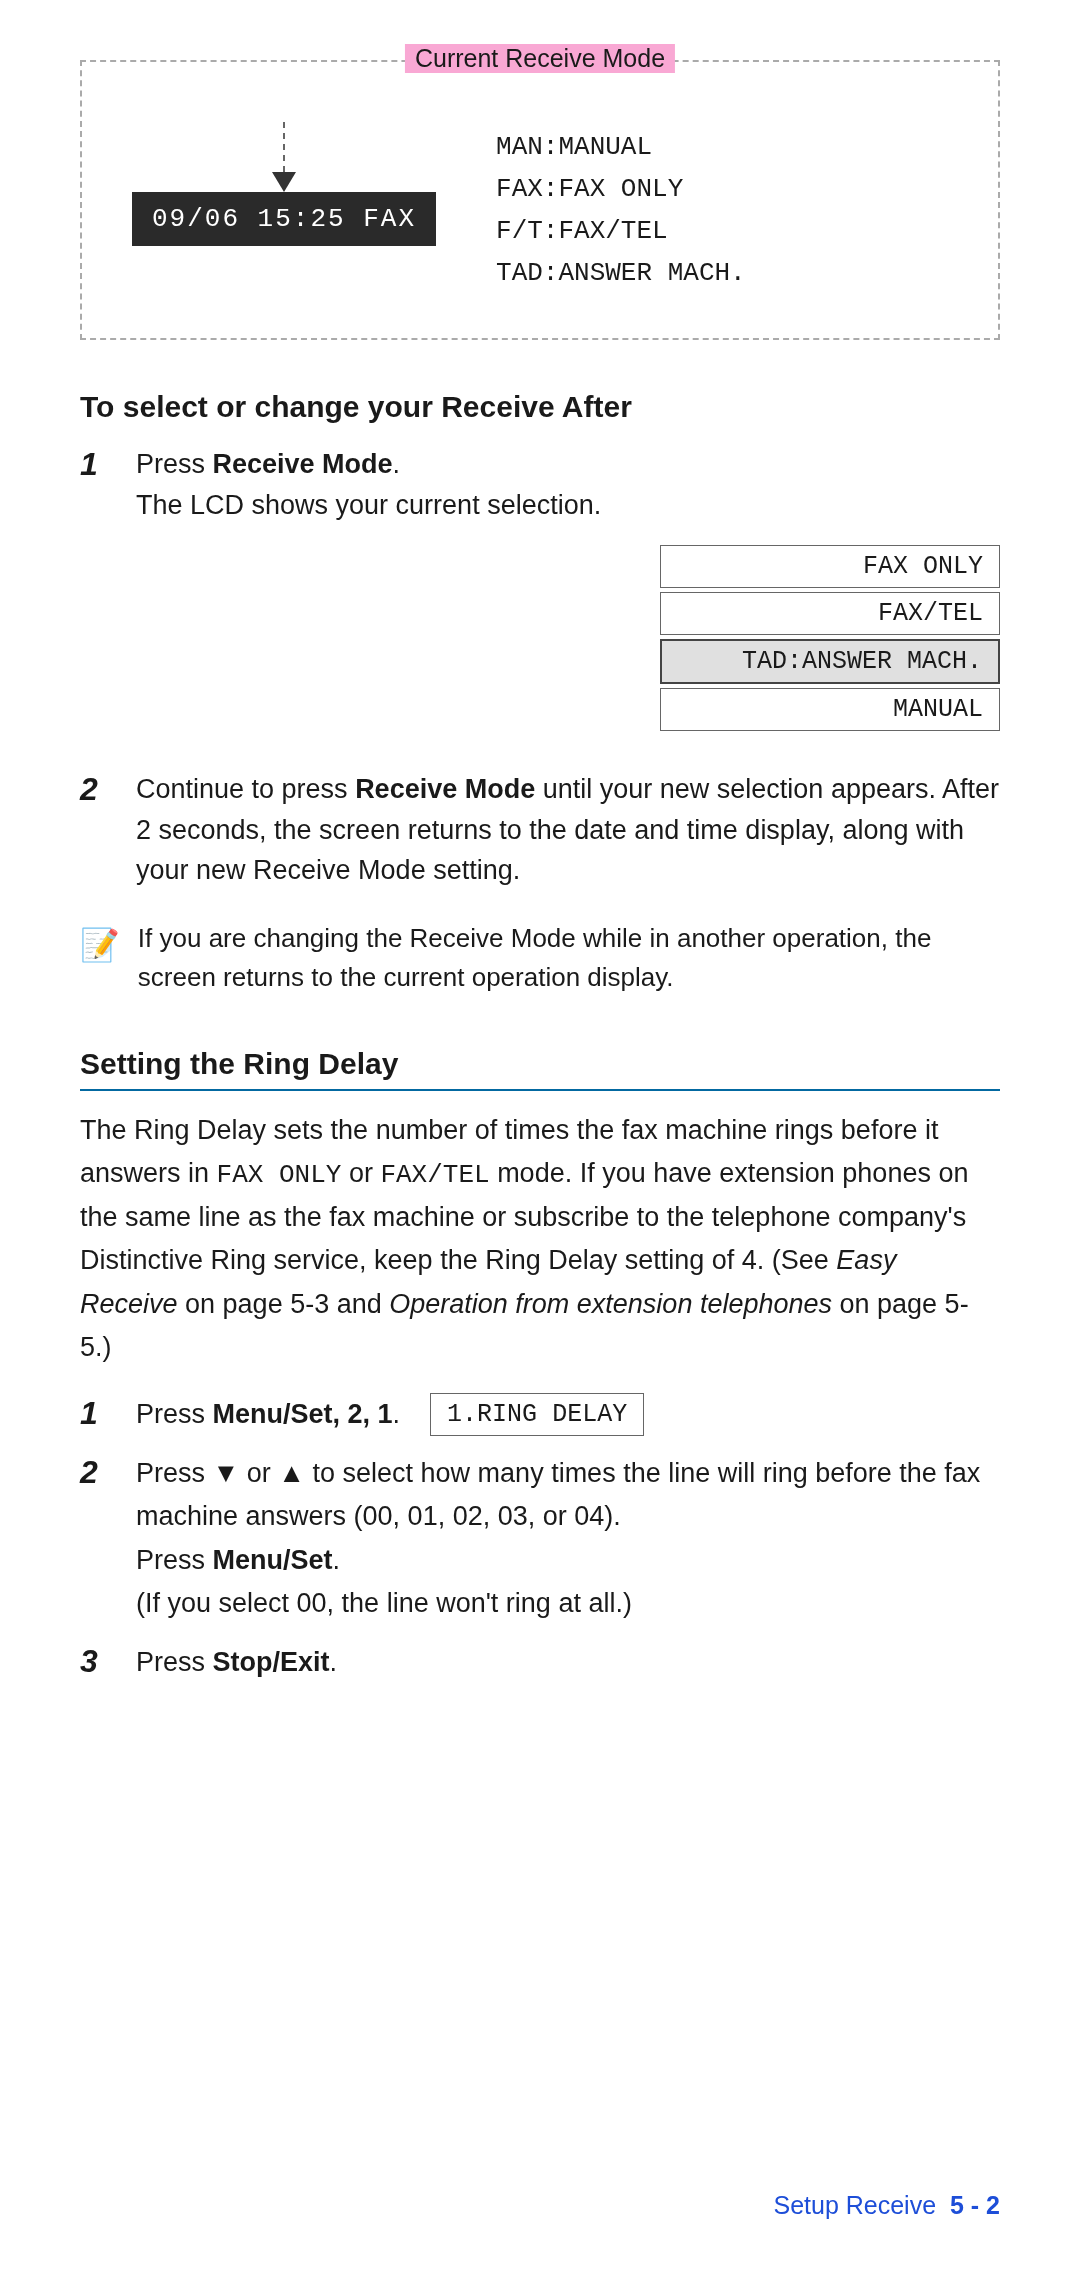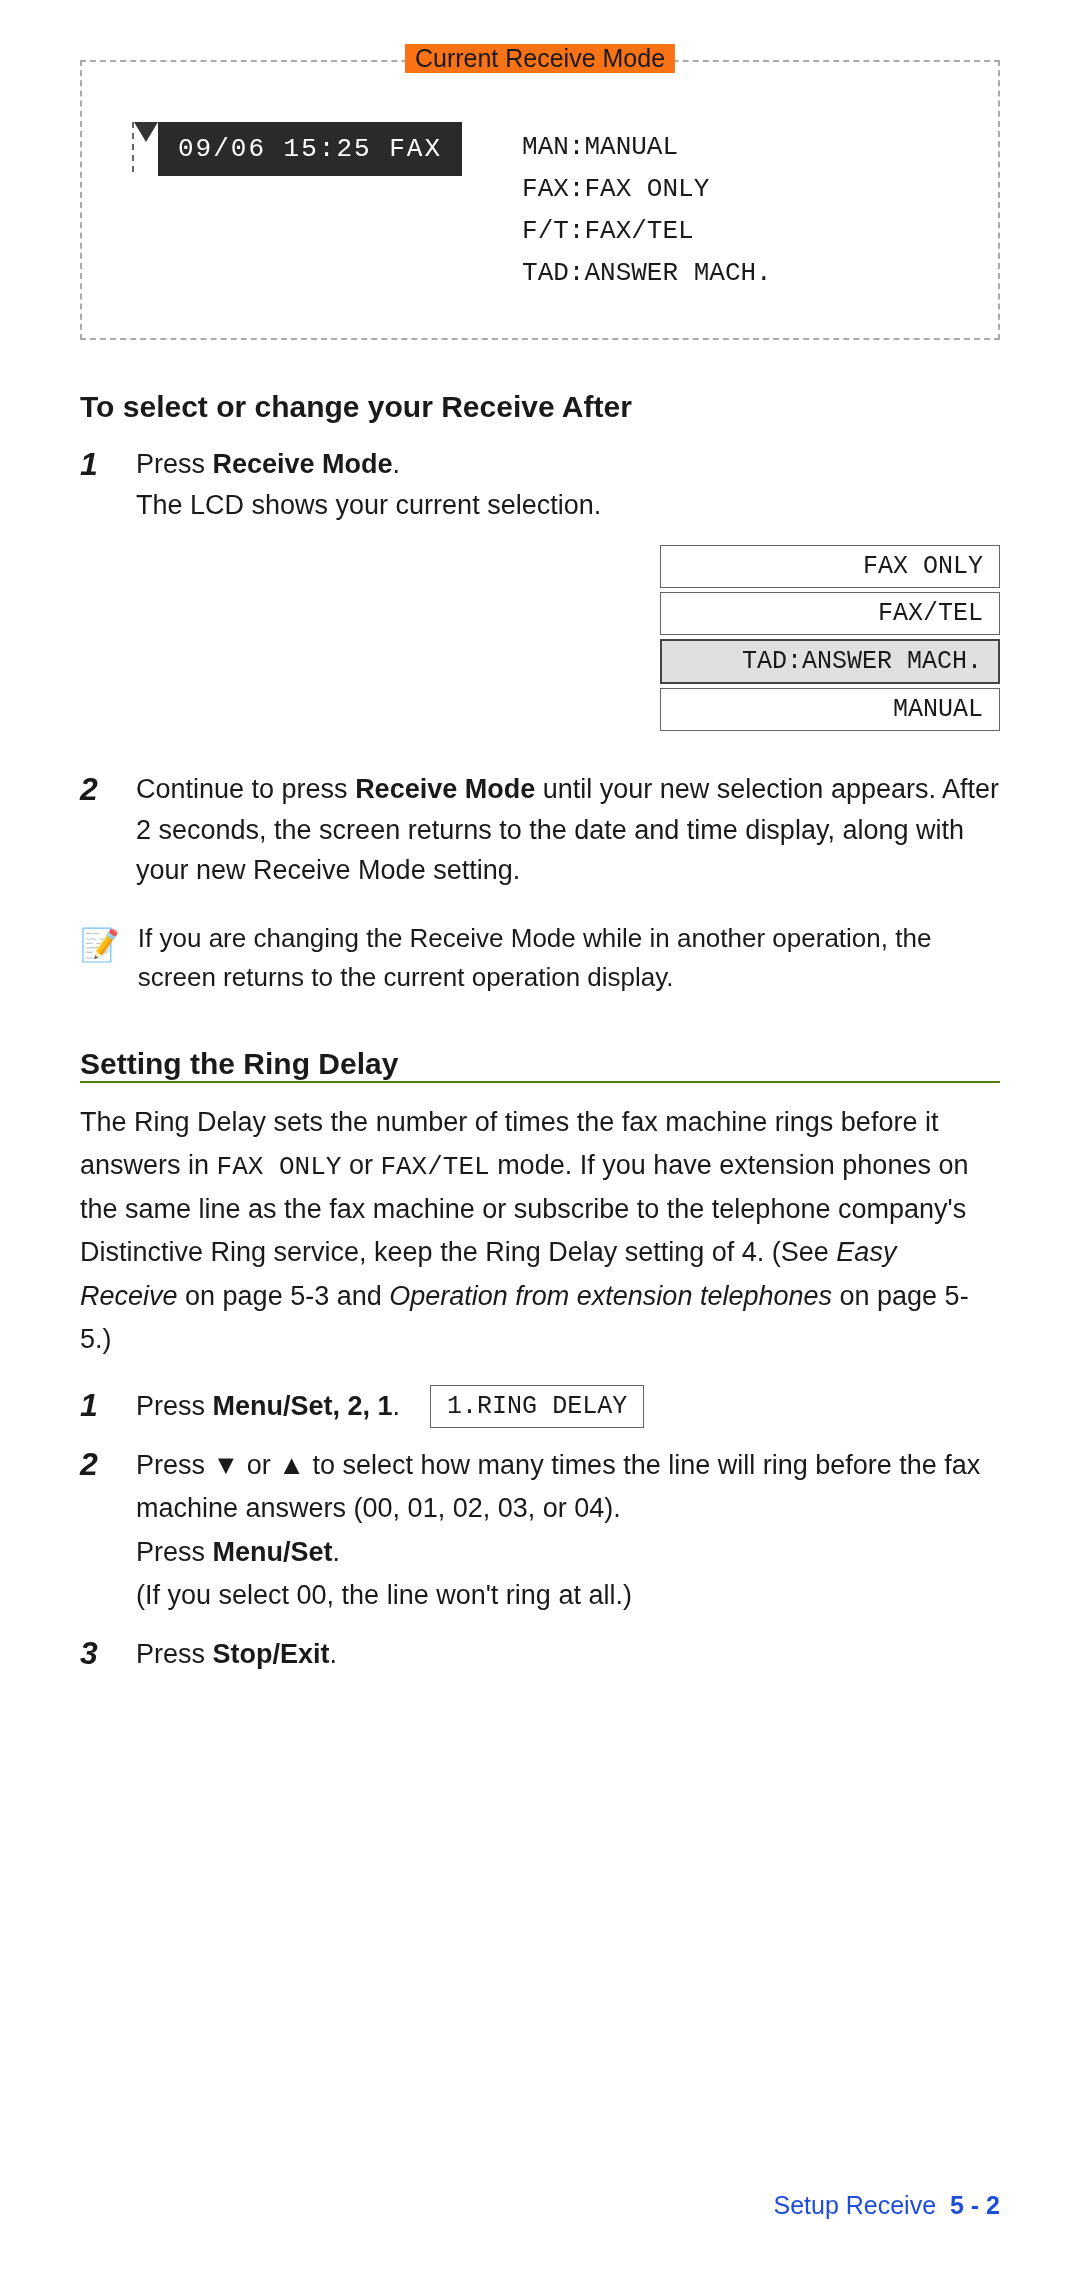--- a/index.html
+++ b/index.html
@@ -20,21 +20,21 @@
       padding: 40px 50px 50px 50px;
       margin-bottom: 50px;
       position: relative;
     }
 
     .current-receive-label {
       position: absolute;
       top: -18px;
       left: 50%;
       transform: translateX(-50%);
-      background: #f97316;
+      background: #f9a8d4;
       padding: 0 10px;
       font-size: 25px;
       white-space: nowrap;
     }
 
     .diagram-inner {
       display: flex;
       align-items: flex-start;
       gap: 60px;
       margin-top: 20px;
@@ -86,22 +86,22 @@
       font-weight: bold;
       margin-bottom: 20px;
       margin-top: 50px;
     }
 
     .section-heading-with-rule {
       font-size: 30px;
       font-weight: bold;
       margin-bottom: 18px;
       margin-top: 50px;
-      border-bottom: 2px solid #4d7c0f;
-      padding-bottom: 0;
+      border-bottom: 2px solid #0369a1;
+      padding-bottom: 8px;
     }
 
     
     .step-block {
       margin-bottom: 28px;
     }
 
     .step-row {
       display: flex;
       align-items: flex-start;
@@ -189,22 +189,22 @@
       font-size: 25px;
       border: 1.5px solid #666;
       padding: 6px 16px;
       background: #fff;
       white-space: nowrap;
     }
 
     
     .diagram-connector {
       display: flex;
-      flex-direction: row;
-      align-items: flex-start;
+      flex-direction: column;
+      align-items: center;
     }
 
     .step-inline-row {
       display: flex;
       align-items: flex-start;
       gap: 20px;
       margin-bottom: 16px;
     }
 
     .step-body-text {

